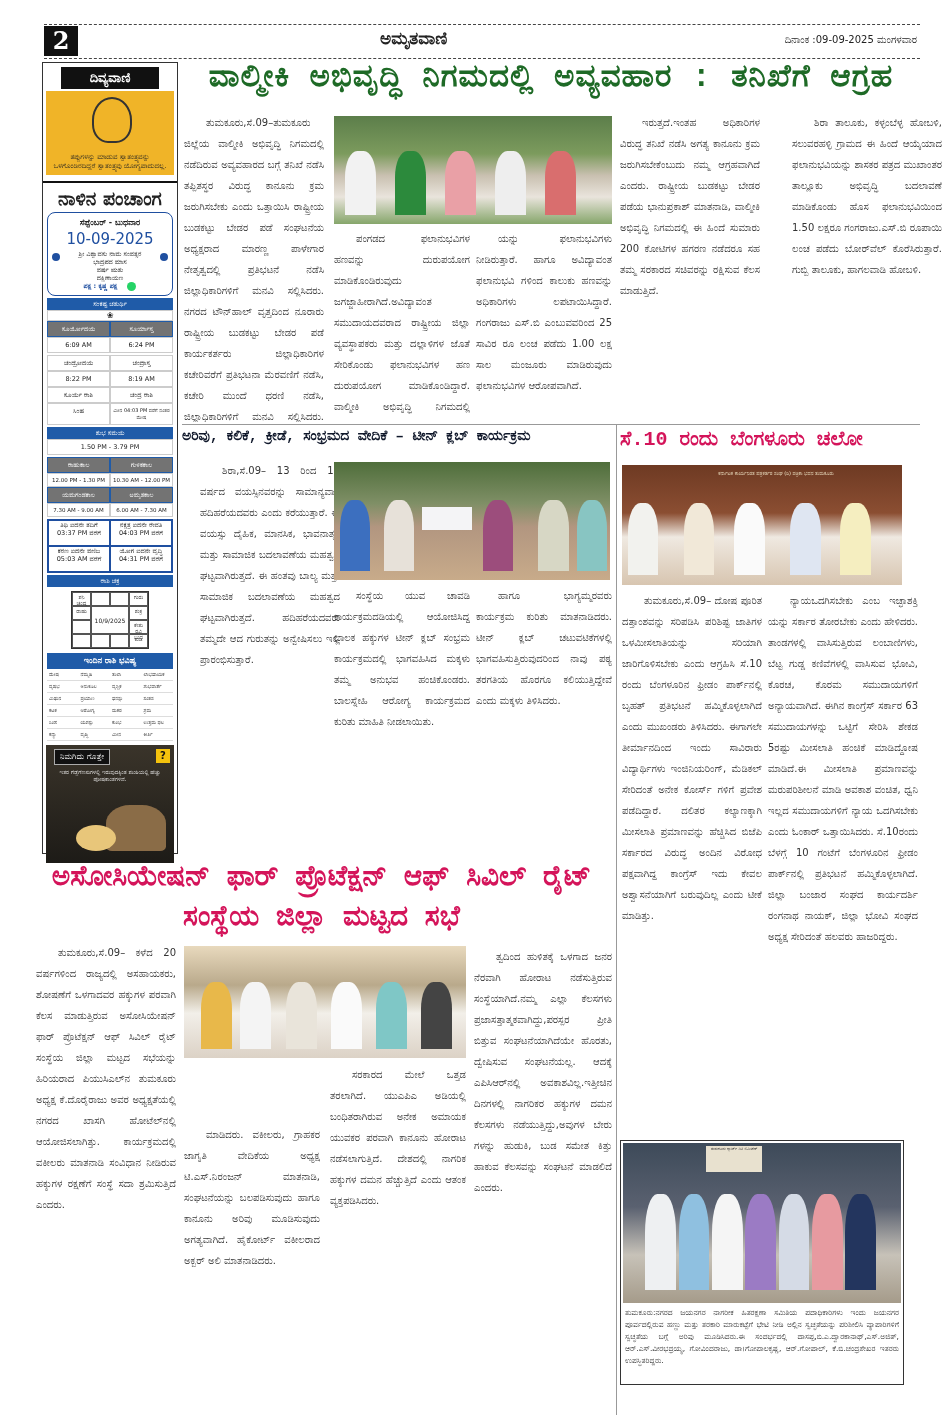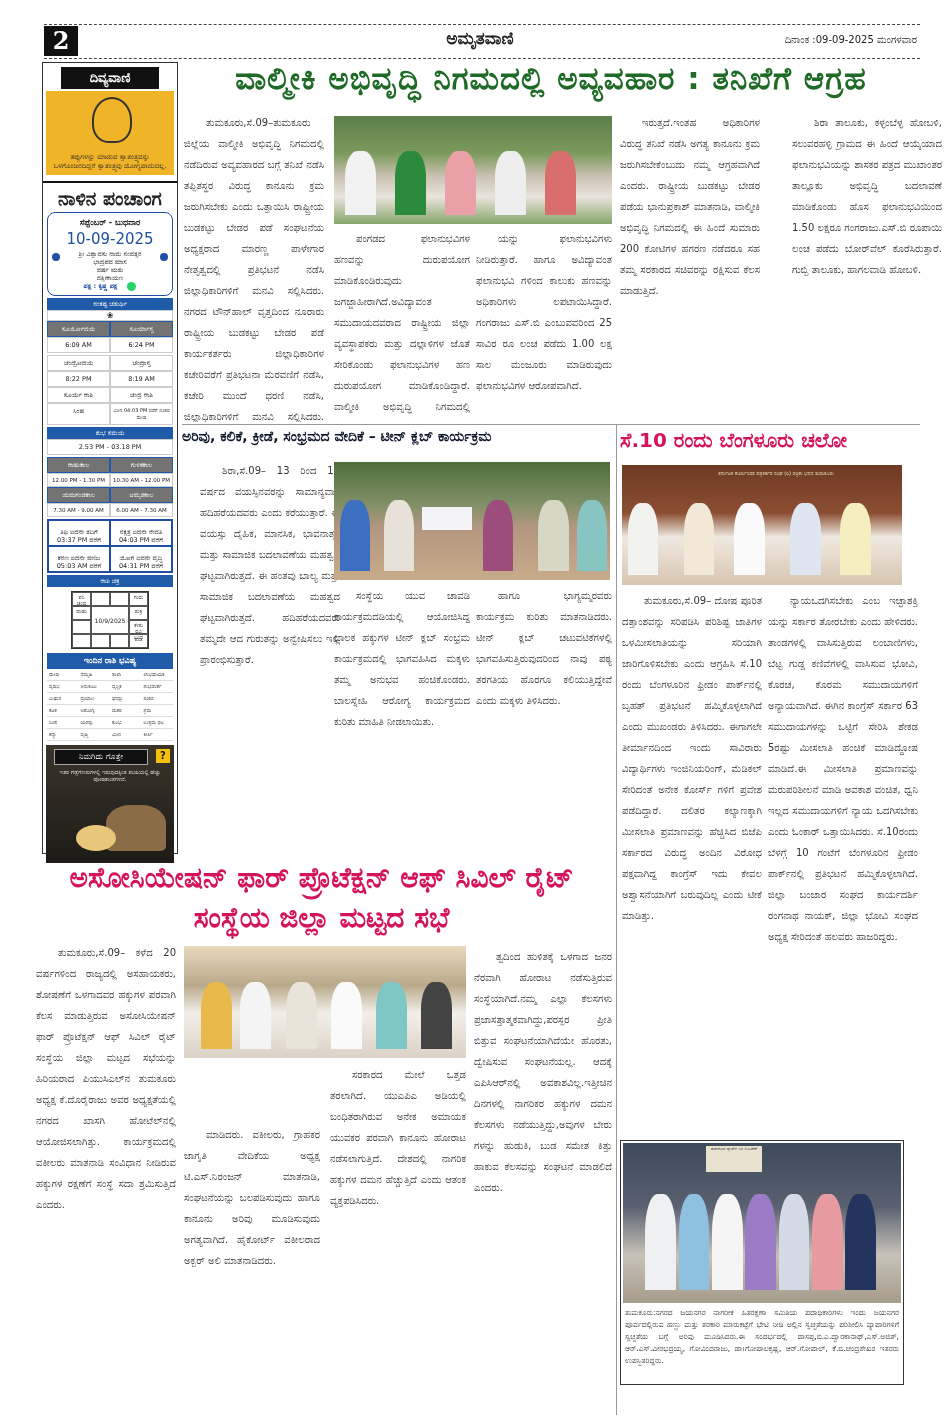--- a/index.html
+++ b/index.html
@@ -1,54 +1,54 @@
 <!DOCTYPE html>
 <html><head>
 <meta charset="utf-8">
 <style>
 *{box-sizing:border-box;margin:0;padding:0;}
 body{width:945px;height:1418px;background:#fff;font-family:"DejaVu Sans",sans-serif;color:#222;position:relative;overflow:hidden;}
 .dash{position:absolute;left:44px;right:25px;border-top:1px dashed #444;}
 .pg-num{position:absolute;left:44px;top:26px;width:34px;height:30px;background:#111;color:#fff;font-family:"DejaVu Serif",serif;font-weight:bold;font-size:24px;text-align:center;line-height:30px;}
-.masthead{position:absolute;left:380px;top:28px;width:200px;text-align:center;font-size:17px;font-weight:bold;}
+.masthead{position:absolute;left:380px;top:28px;width:200px;text-align:left;font-size:17px;font-weight:bold;}
 .dateline{position:absolute;right:28px;top:34px;font-size:10px;}
 
 .lcol{position:absolute;left:42px;top:62px;width:136px;height:792px;border:1px solid #333;}
 .divya-head{background:#111;color:#fff;font-size:13px;font-weight:bold;text-align:center;margin:4px 18px 2px;padding:3px 0;}
 .quote-box{background:#f0b428;height:84px;margin:0 3px;position:relative;}
 .gandhi{position:absolute;left:46px;top:6px;width:40px;height:46px;border-radius:50% 50% 40% 40%;border:2px solid #333;}
 .quote-txt{position:absolute;left:6px;right:6px;bottom:4px;font-size:7px;text-align:center;line-height:9px;}
 .pan-title{font-size:19px;text-align:center;font-weight:bold;margin-top:6px;border-top:2px solid #111;padding-top:4px;}
 .pan-card{margin:2px 4px;background:#fff;border:1px solid #1f4fa0;border-radius:8px;padding:4px;text-align:center;}
 .pan-month{font-size:8px;font-weight:bold;line-height:11px;}
 .pan-date{font-size:15px;color:#1f4fa0;margin:2px 0;}
 .pan-line{font-size:6.5px;line-height:8px;}
 .pan-foot{font-size:6.5px;color:#1f4fa0;font-weight:bold;}
 .wa{display:inline-block;width:9px;height:9px;border-radius:50%;background:#25d366;vertical-align:middle;margin-left:10px;}
 .nav-dot{position:absolute;width:8px;height:8px;border-radius:50%;background:#1f4fa0;}
 .band{background:#1f5ba8;color:#fff;font-size:6.5px;text-align:center;padding:2px 0;margin:2px 4px 0;}
 .row2{display:flex;margin:0 4px;}
 .row2 div{flex:1;font-size:6.5px;text-align:center;padding:3px 0;border:1px solid #ccc;}
 .row2 div.hd{background:#737373;color:#fff;border-color:#1f5ba8;}
 .grid4{display:grid;grid-template-columns:1fr 1fr;margin:2px 4px;border:1px solid #1f4fa0;}
-.grid4 div{font-size:6.5px;text-align:center;border:1px solid #1f4fa0;padding:7px 1px;line-height:8px;height:26px;overflow:hidden;}
+.grid4 div{font-size:6.5px;text-align:center;border:1px solid #1f4fa0;padding:0 1px;line-height:8px;height:26px;overflow:hidden;}
 .rasi-chart{margin:4px auto;width:78px;display:grid;grid-template-columns:repeat(4,1fr);border:1px solid #333;}
 .rasi-chart div{font-size:5.5px;height:14px;border:1px solid #555;text-align:center;line-height:6px;padding-top:1px;}
 .rasi-center{grid-column:2/4;grid-row:2/4;display:flex;align-items:center;justify-content:center;font-size:6px !important;height:auto !important;}
 .bhav-head{background:#1f5ba8;color:#fff;font-size:8px;font-weight:bold;text-align:center;padding:3px 0;margin:4px 4px 0;}
 .bhav-grid{display:grid;grid-template-columns:1fr 1fr 1fr 1fr;margin:0 4px;}
 .bhav-grid div{font-size:5px;padding:2px;border-bottom:1px solid #ddd;}
 .ad-box{margin:4px 3px 0;height:118px;background:linear-gradient(#3a342a,#1d1b17);position:relative;overflow:hidden;}
-.ad-title{position:absolute;left:8px;top:4px;background:#111;color:#fff;font-size:8px;padding:2px 24px;border:1px solid #aaa;}
+.ad-title{position:absolute;left:8px;top:4px;background:#111;color:#fff;font-size:8px;padding:2px 5px;border:1px solid #aaa;}
 .ad-q{position:absolute;left:110px;top:4px;width:14px;height:14px;background:#f4c20d;color:#111;font-size:10px;font-weight:bold;text-align:center;line-height:14px;}
 .ad-txt{position:absolute;left:6px;right:6px;top:24px;color:#eee;font-size:5.5px;line-height:7px;text-align:center;}
 .ad-sack{position:absolute;left:60px;top:60px;width:60px;height:46px;border-radius:40% 40% 10% 10%;background:#8a6c47;}
 .ad-ginger{position:absolute;left:30px;top:80px;width:40px;height:26px;border-radius:50%;background:#e8c67a;}
 
-.hl{position:absolute;font-weight:bold;white-space:nowrap;}
+.hl{position:absolute;font-weight:bold;white-space:nowrap;font-family:Liberation Mono, monospace;}
 .hl1{left:182px;top:60px;width:738px;font-size:31px;color:#1e6a26;text-align:center;letter-spacing:1px;}
 .hl2{left:182px;top:428px;font-size:14px;color:#0f172a;}
 .hl3{left:620px;top:428px;font-size:20px;color:#d4145a;}
 .hl4{left:34px;top:858px;width:575px;text-align:center;font-size:28px;color:#d4145a;line-height:40px;white-space:normal;}
 
 .txt{position:absolute;font-size:10px;line-height:21px;text-align:justify;color:#333;overflow:hidden;}
 .txt p{text-indent:22px;}
 .photo{position:absolute;overflow:hidden;}
 .ph-crowd{background:linear-gradient(180deg,#5c7e4a 0%,#7c9b5d 35%,#c9c0b0 55%,#e9e4dc 75%,#86a66b 100%);}
 .ph-teens{background:linear-gradient(180deg,#4f6e3b 0%,#7f8f66 35%,#b29680 55%,#c8ab8a 100%);}
@@ -108,21 +108,21 @@
   <div class="row2">
       <div>ಸೂರ್ಯ ರಾಶಿ</div>
       <div>ಚಂದ್ರ ರಾಶಿ</div>
     </div>
   <div class="row2">
       <div>ಸಿಂಹ</div>
       <div style="font-size:5px">ಮೀನ 04:03 PM ವರೆಗೆ ನಂತರ ಮೇಷ</div>
     </div>
   <div class="band">ಶುಭ ಸಮಯ</div>
   <div class="row2">
-      <div>2.53 PM - 03.18 PM</div>
+      <div>1.50 PM - 3.79 PM</div>
     </div>
   <div class="row2" style="margin-top:2px">
       <div class="hd">ರಾಹುಕಾಲ</div>
       <div class="hd">ಗುಳಿಕಕಾಲ</div>
     </div>
   <div class="row2">
       <div style="font-size:5.5px">12.00 PM - 1.30 PM</div>
       <div style="font-size:5.5px">10.30 AM - 12.00 PM</div>
     </div>
   <div class="row2">

